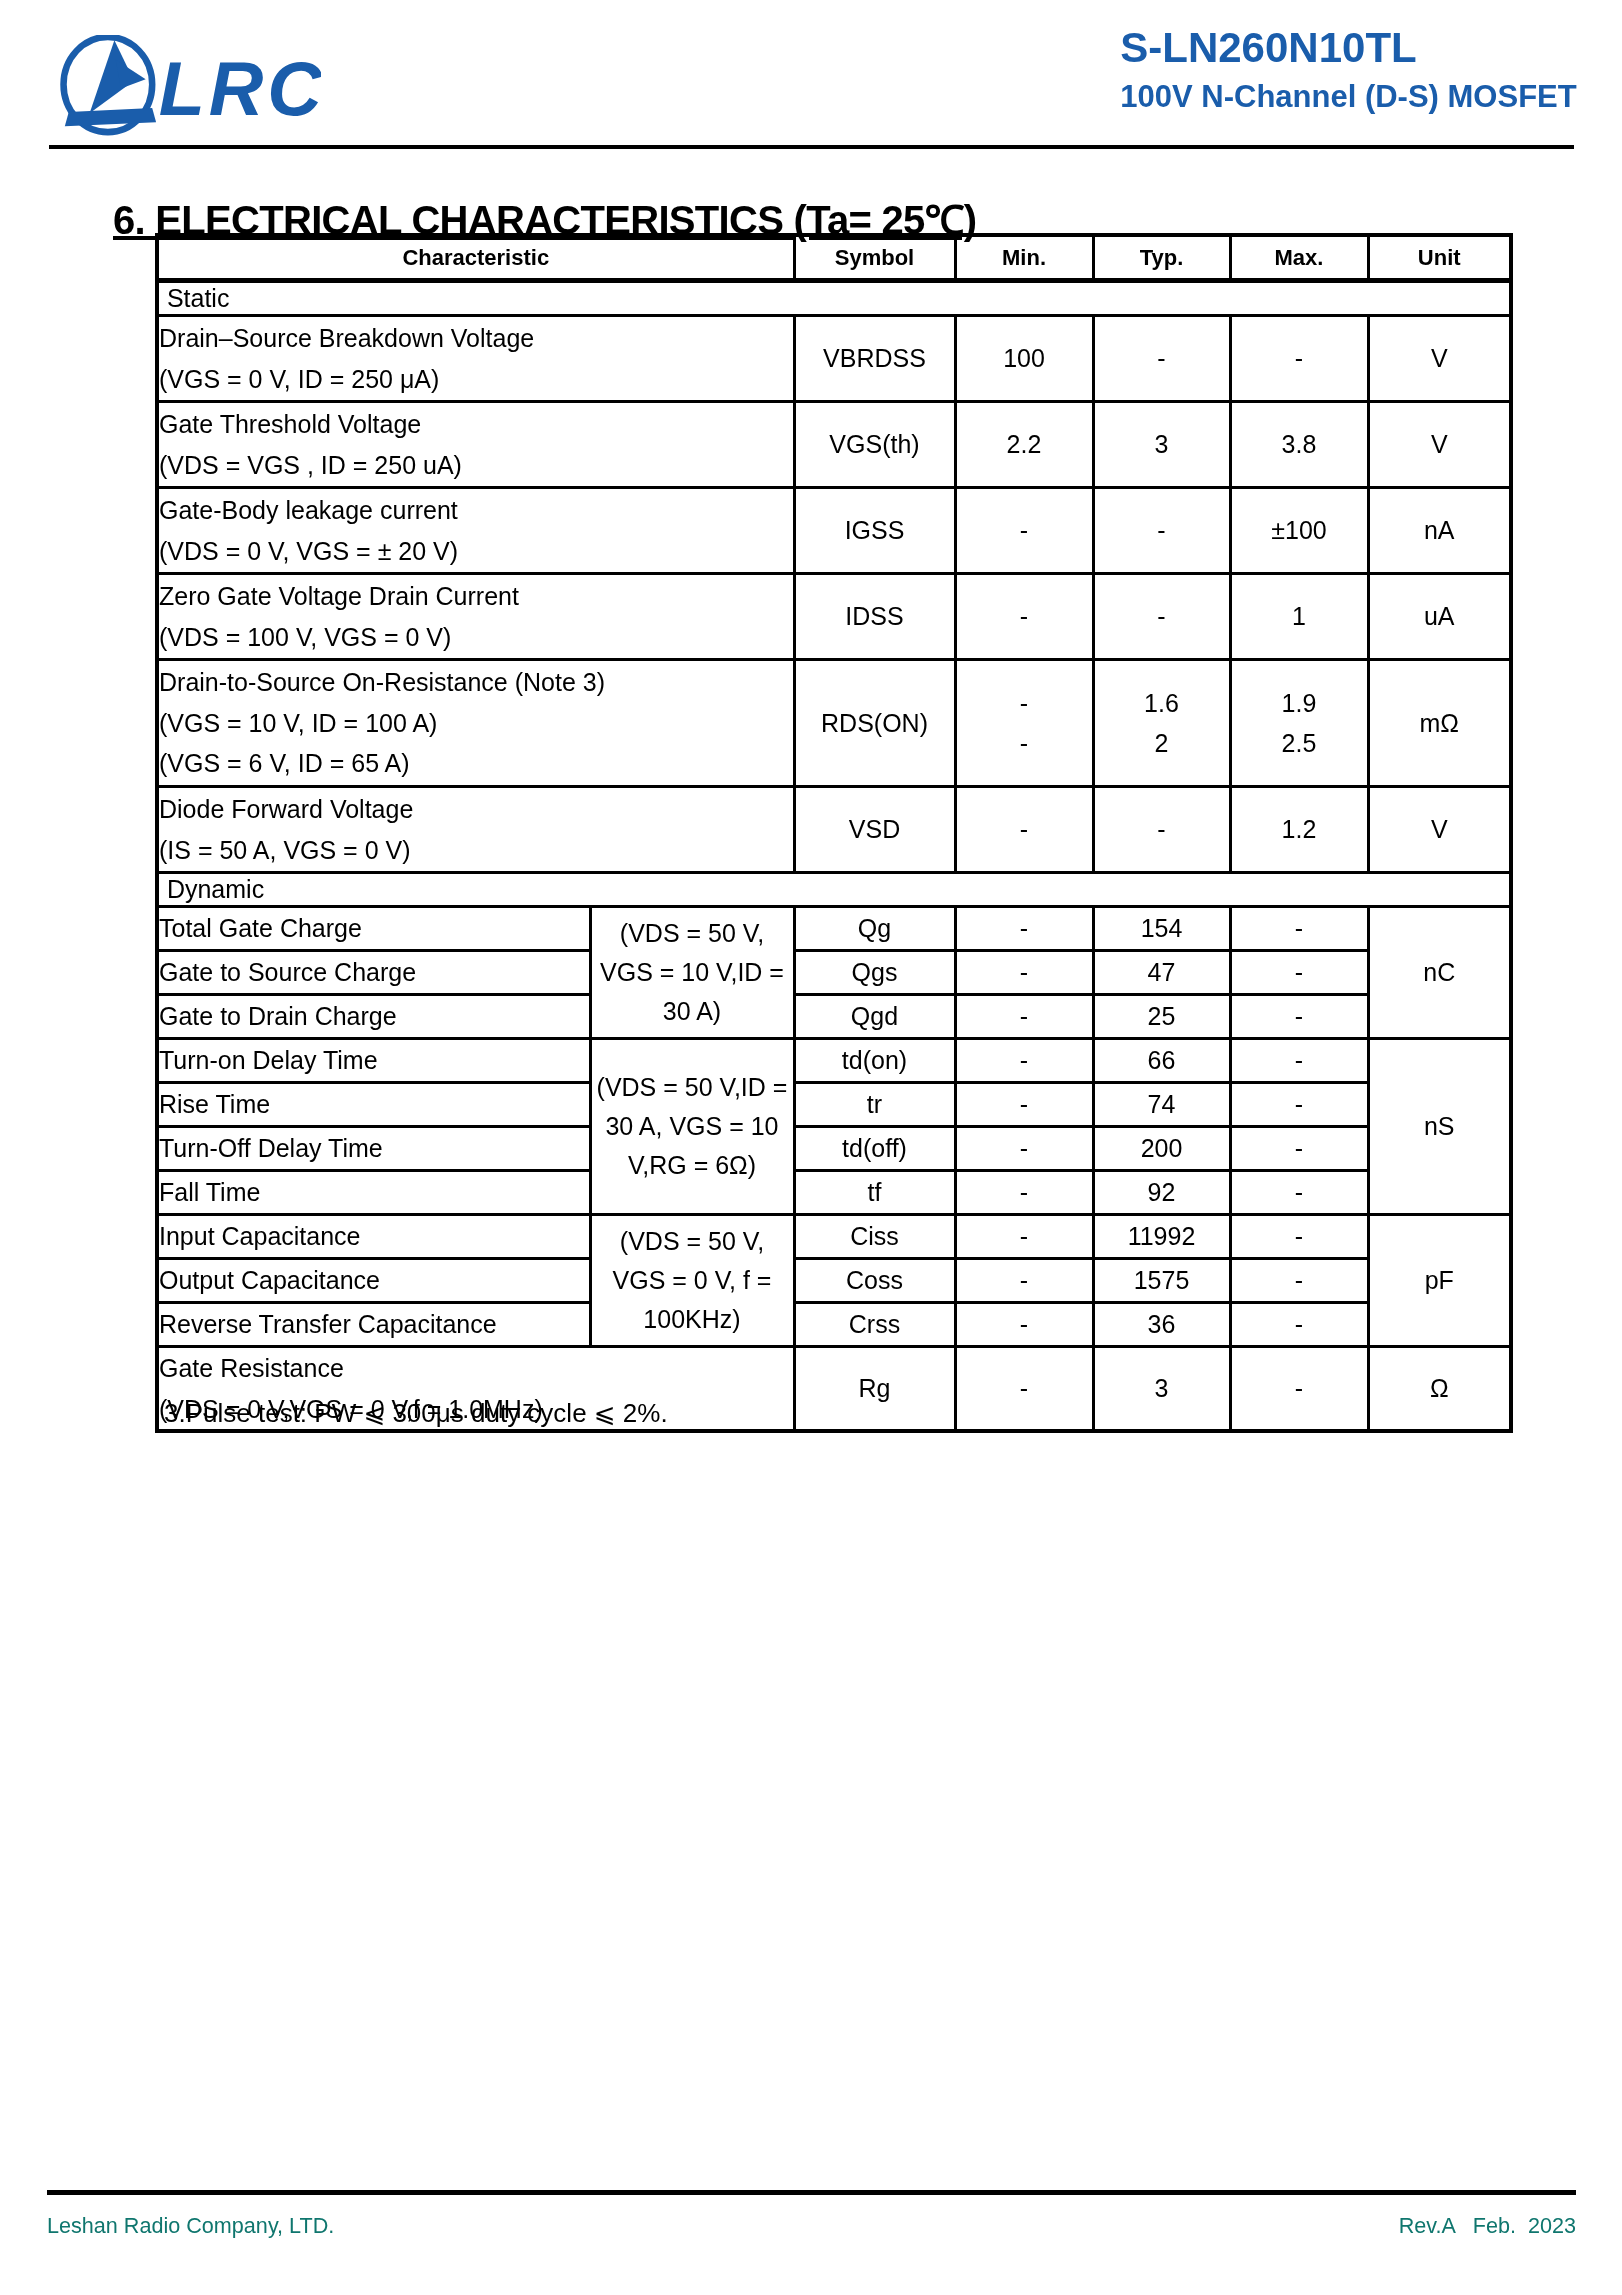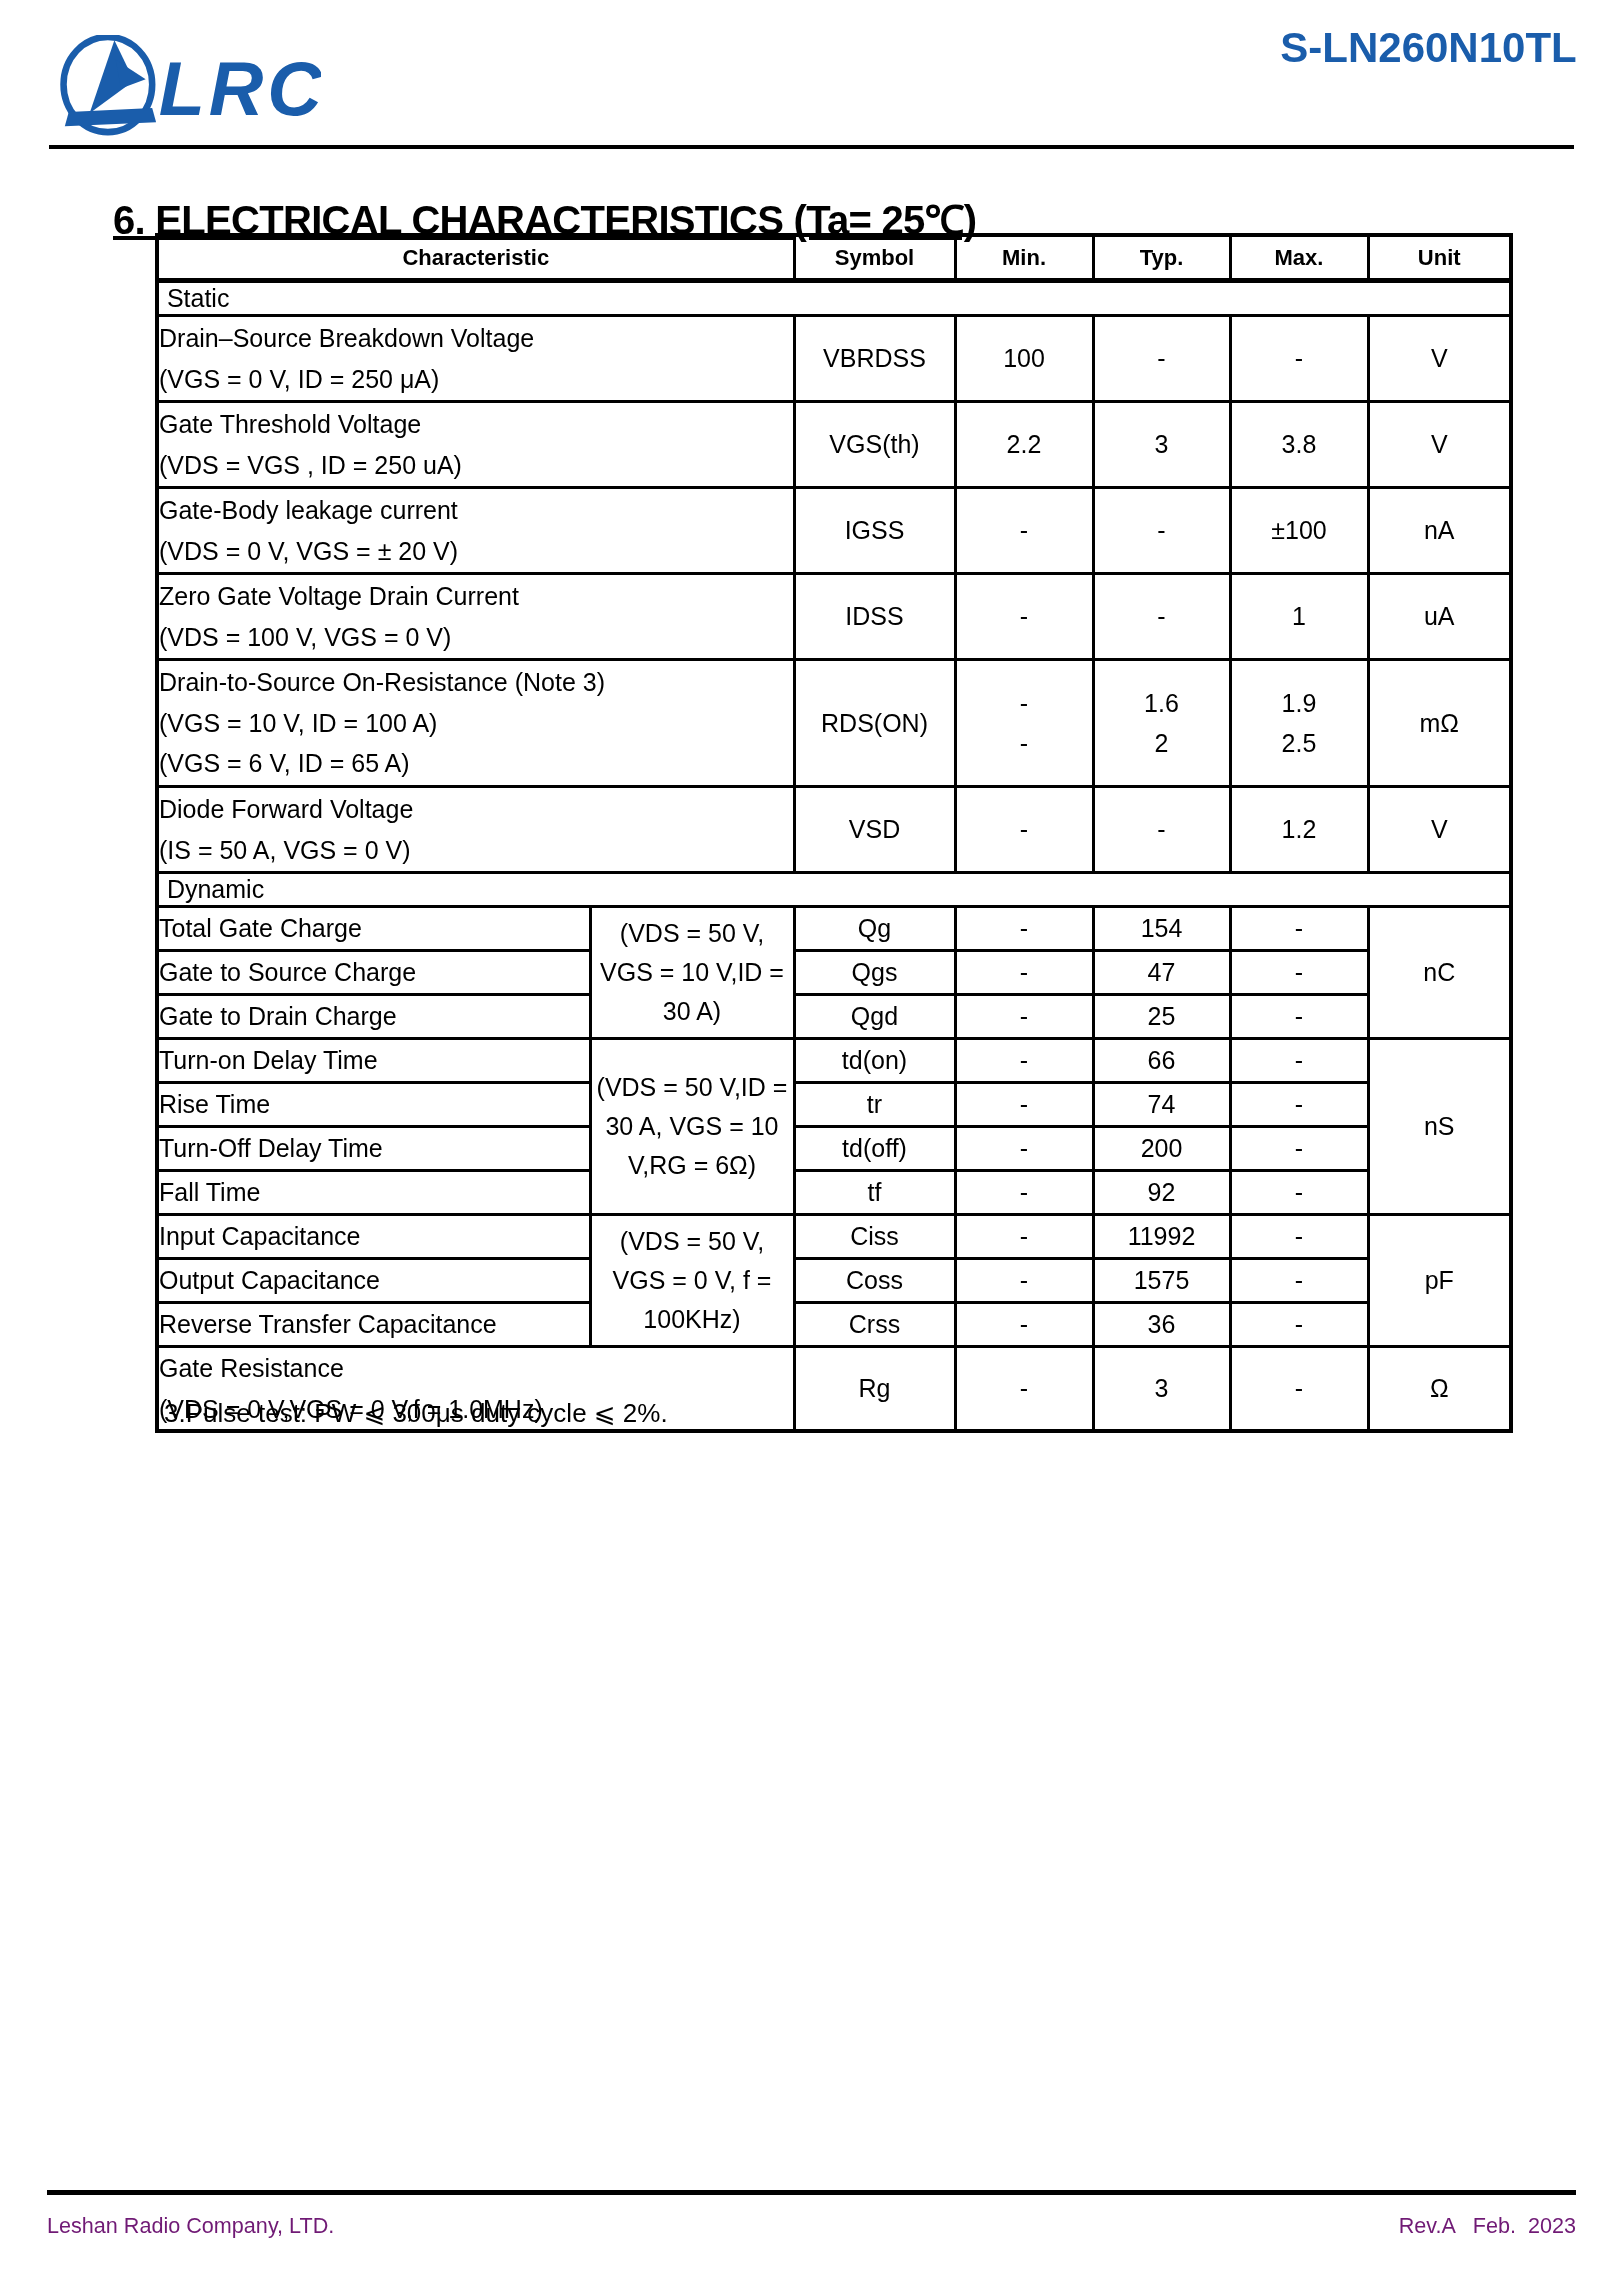--- a/index.html
+++ b/index.html
@@ -49,20 +49,21 @@
 <div class="hdr">
   <svg class="logo" width="262" height="103" viewBox="0 0 400 158">
     <ellipse cx="74" cy="76" rx="68" ry="73" fill="none" stroke="#1a5dab" stroke-width="10"></ellipse>
     <polygon points="84,8 114,70 46,120" fill="#1a5dab"></polygon>
     <polygon points="86,38 132,68 94,82" fill="#1a5dab"></polygon>
     <polygon points="14,118 142,112 148,134 8,140" fill="#1a5dab"></polygon>
     <text x="152" y="122" font-family="Liberation Sans, sans-serif" font-size="116" font-weight="bold" font-style="italic" fill="#1a5dab" letter-spacing="6">LRC</text>
   </svg>
   <div class="titles" style="color:#1a5dab">
     <div class="part-number">S-LN260N10TL</div>
+    <div class="subtitle">100V N-Channel (D-S) MOSFET</div>
   </div>
 </div>
 
 <div class="top-divider"></div>
 
 <div class="section-title">6. ELECTRICAL CHARACTERISTICS (Ta= 25℃)</div>
 
 <table class="char">
   <colgroup>
     <col style="width:433px">
@@ -262,17 +263,17 @@
     <td class="ctr">3</td>
     <td class="ctr">-</td>
     <td class="ctr">Ω</td>
   </tr>
   </tbody>
 </table>
 
 <div class="note">3.Pulse test: PW ⩽ 300μs duty cycle ⩽ 2%.</div>
 
 <div class="footer-line"></div>
-<div class="footer" style="color:#701a75">
+<div class="footer" style="color:#0f766e">
   <span class="f-left">Leshan Radio Company, LTD.</span>
   <span class="f-mid">Rev.A   Feb.  2023</span>
 </div>
 
 
 </body></html>

